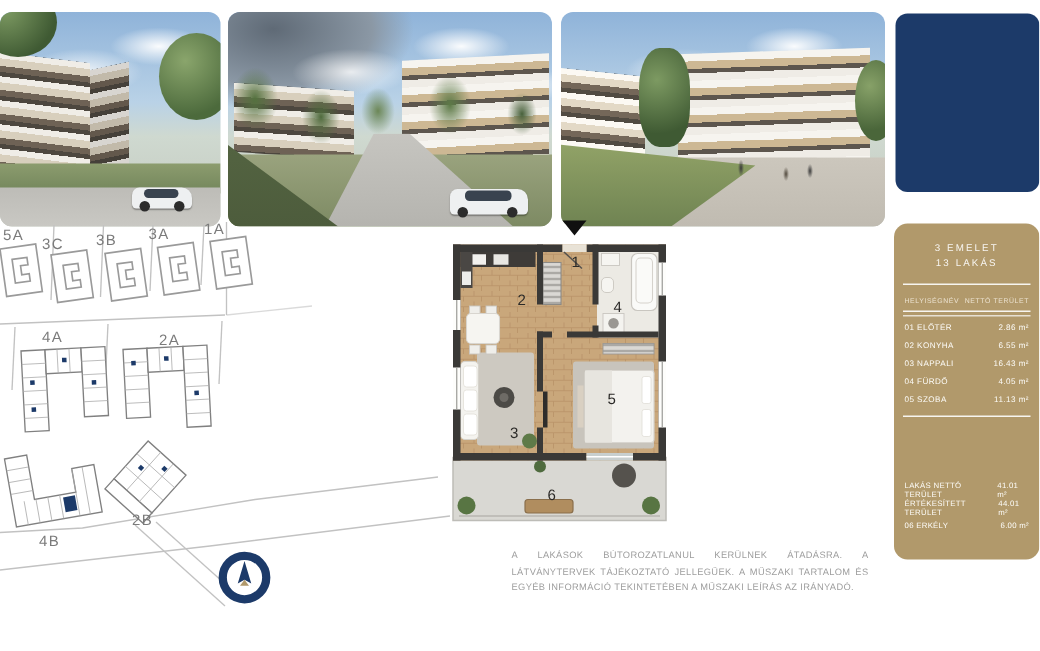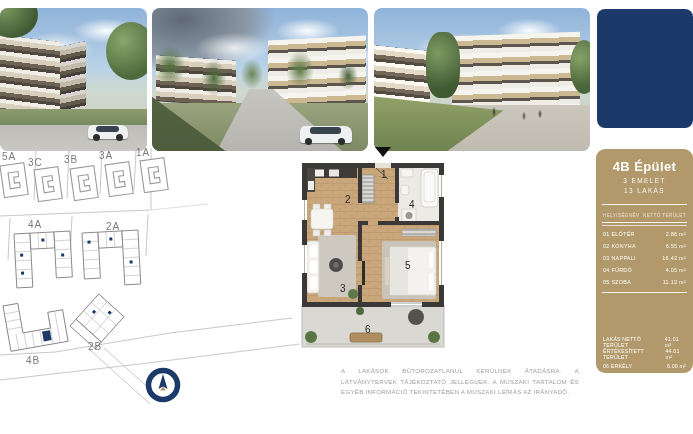--- a/index.html
+++ b/index.html
@@ -359,21 +359,20 @@
     <text class="rn" x="47" y="58">2</text>
     <text class="rn" x="42" y="147">3</text>
     <text class="rn" x="111" y="63">4</text>
     <text class="rn" x="107" y="124">5</text>
     <text class="rn" x="67" y="188">6</text>
   </svg>
 
   <p class="disclaimer">A LAKÁSOK BÚTOROZATLANUL KERÜLNEK ÁTADÁSRA. A LÁTVÁNYTERVEK TÁJÉKOZTATÓ JELLEGŰEK. A MŰSZAKI TARTALOM ÉS EGYÉB INFORMÁCIÓ TEKINTETÉBEN A MŰSZAKI LEÍRÁS AZ IRÁNYADÓ.</p>
 
   <aside class="panel">
-    <h1>4B Épület</h1>
     <div class="sub">3 EMELET</div>
     <div class="sub">13 LAKÁS</div>
     <div class="phr m1"></div>
     <div class="thead">
       <span>HELYISÉGNÉV</span>
       <span>NETTÓ TERÜLET</span>
     </div>
     <div class="dbl"></div>
     <div class="trow">
       <span>01 ELŐTÉR</span>

